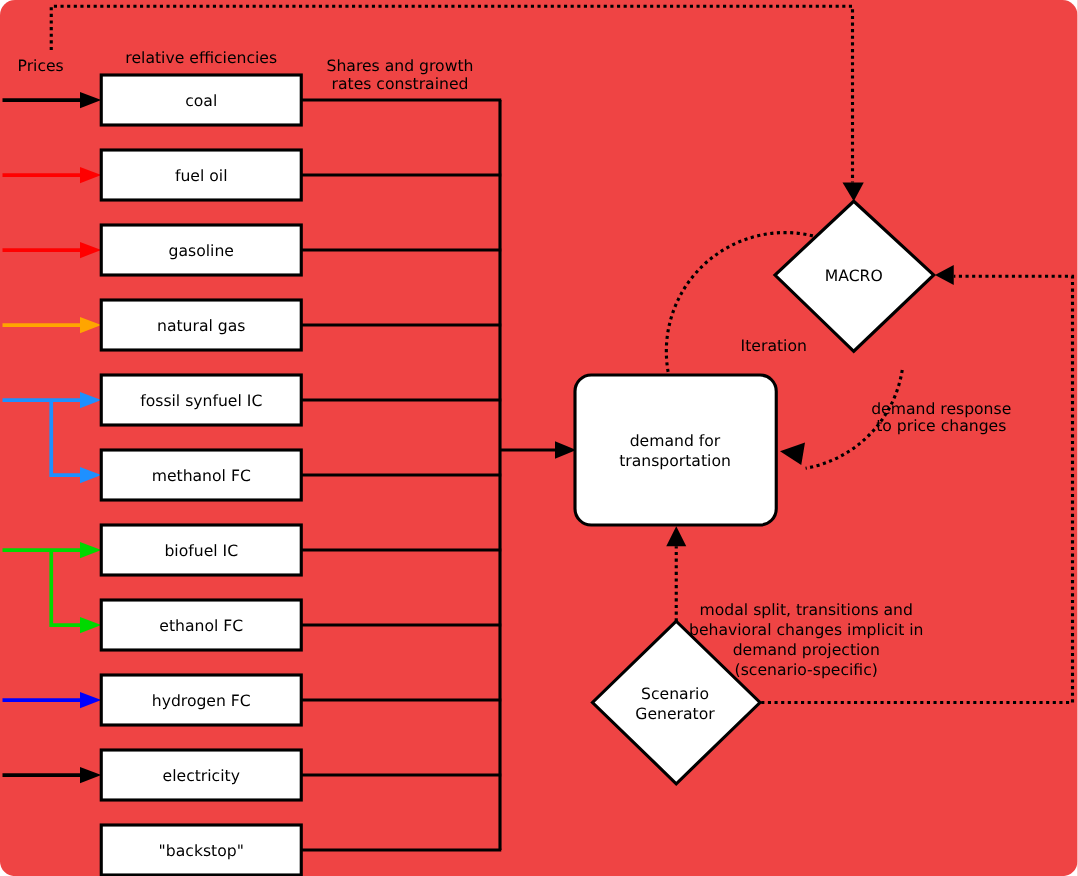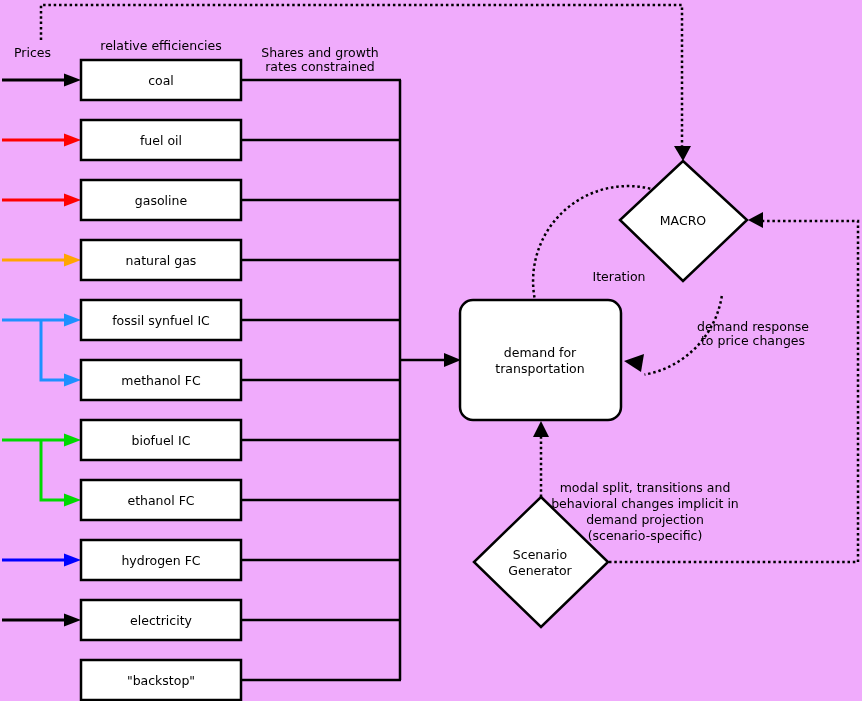--- a/index.html
+++ b/index.html
@@ -1,16 +1,16 @@
 <!DOCTYPE html>
 <html><head>
 <meta charset="utf-8">
 <style>
   html, body { margin: 0; padding: 0; background: #ffffff; }
-  .stage { width: 862px; height: 701px; position: relative; background: #f0abfc; }
+  .stage { width: 862px; height: 701px; position: relative; background: #ef4444; border-radius: 12px; }
   svg { display: block; font-family: "DejaVu Sans", "Liberation Sans", sans-serif; }
   text { font-size: 12.5px; fill: #000000; }
   .box { fill: #ffffff; stroke: #000000; stroke-width: 2.5; }
   .solid { stroke: #000000; stroke-width: 2.5; fill: none; }
   .price { stroke-width: 3; fill: none; }
   .dot { stroke: #000000; stroke-width: 2.5; fill: none; stroke-dasharray: 2.5 2.8; stroke-linecap: butt; }
   .ah { stroke: none; }
   .ctr { text-anchor: middle; }
 </style>
 </head>

